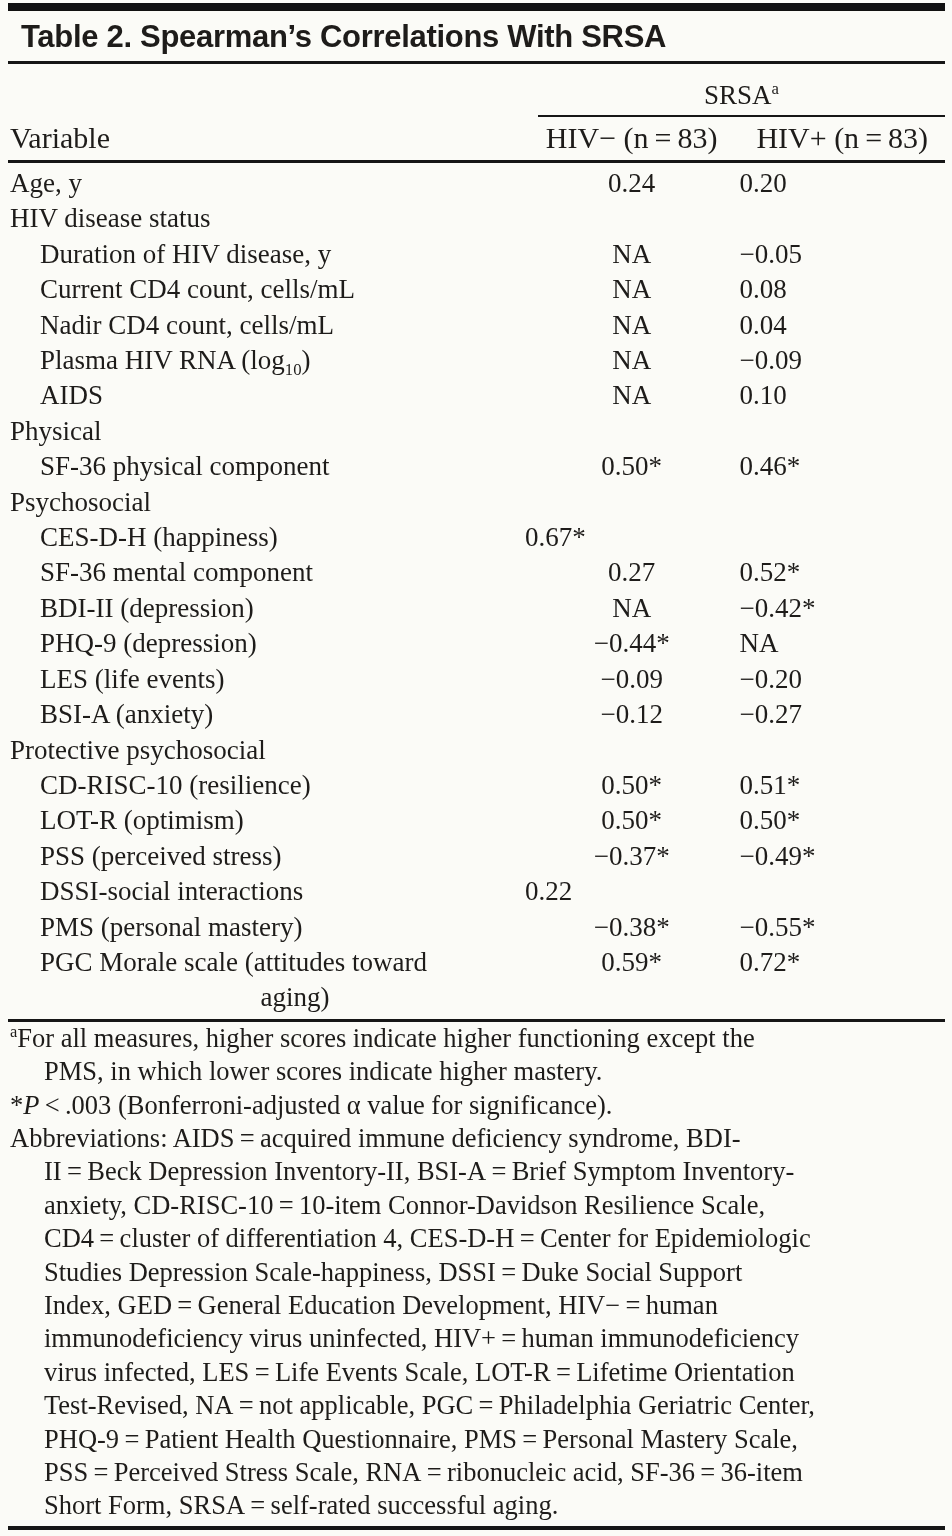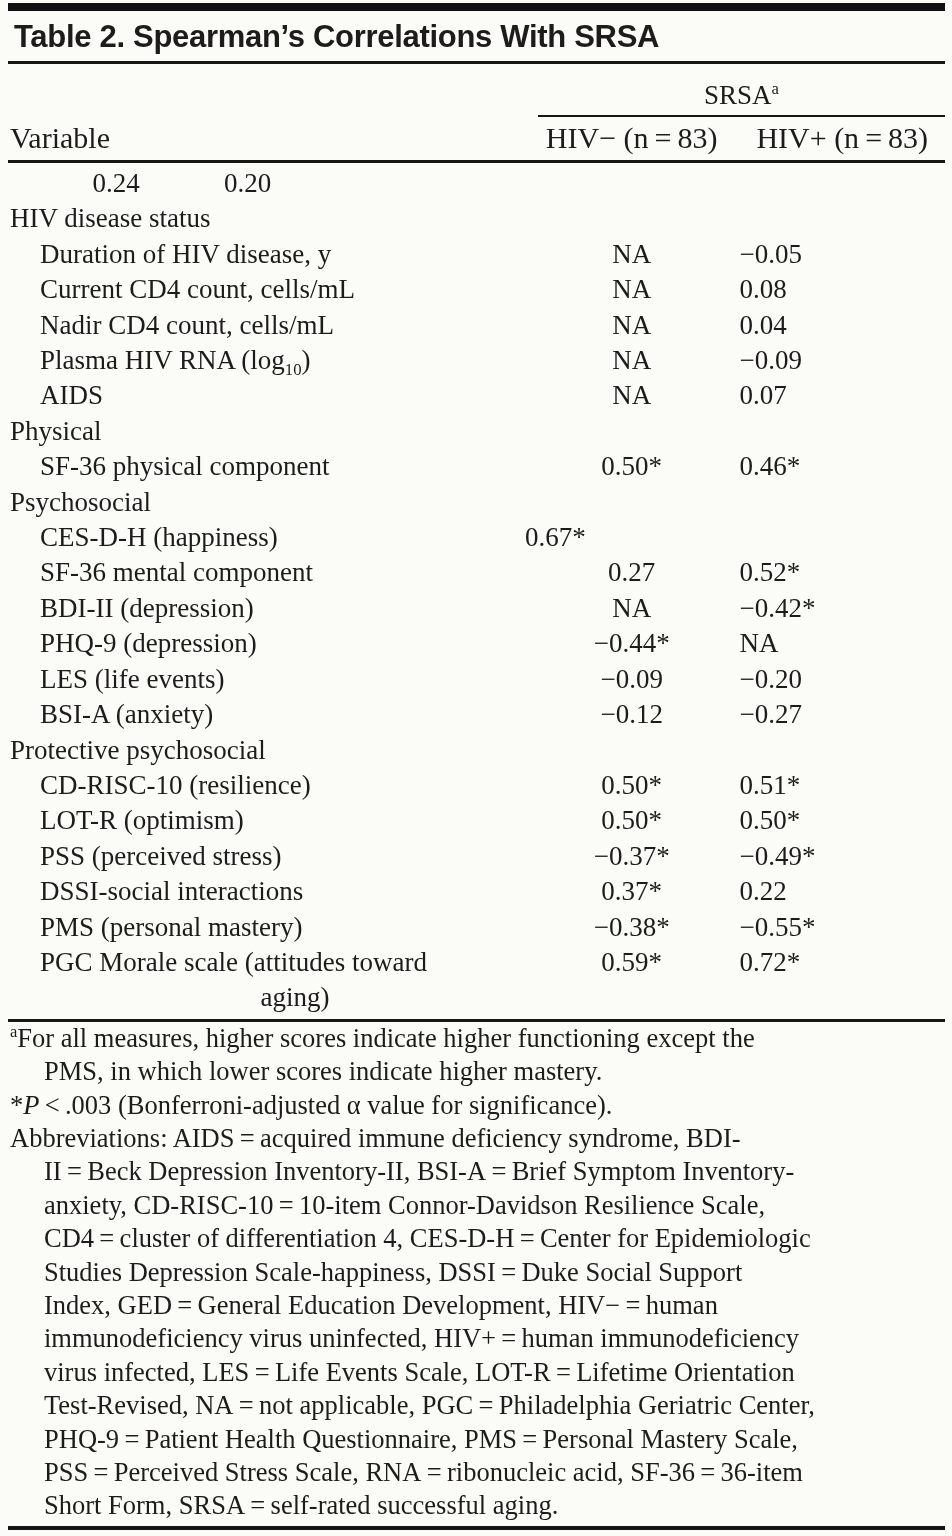--- a/index.html
+++ b/index.html
@@ -15,21 +15,21 @@
   .sheet { padding: 3px 7px 0 8px; }
 
   .topbar { height: 8px; background: #111; }
 
   .title {
     font-family: "Liberation Sans", "DejaVu Sans", sans-serif;
     font-weight: 700;
     font-size: 31px;
     line-height: 40px;
     letter-spacing: -0.3px;
-    margin: 6px 0 4px 6px;
+    margin: 6px 0 4px 13px;
   }
   .title-rule { border-top: 3px solid #161616; }
 
   .spanner-row { display: flex; padding-top: 16px; }
   .spanner-spacer { width: 515px; }
   .spanner-cell { width: 422px; }
   .spanner-inner {
     margin-left: 15px;
     text-align: center;
     font-size: 27px;
@@ -82,20 +82,21 @@
 
   <div class="cols-row">
     <div class="col-variable">Variable</div>
     <div class="col-1">HIV− (n = 83)</div>
     <div class="col-2">HIV+ (n = 83)</div>
   </div>
   <div class="head-rule"></div>
 
   <div class="tbody">
       <div class="row">
+        <div class="cell label"><span>Age, y</span></div>
         <div class="cell val1">0.24</div>
         <div class="cell val2">0.20</div>
       </div>
       <div class="row">
         <div class="cell label"><span>HIV disease status</span></div>
         <div class="cell val1"></div>
         <div class="cell val2"></div>
       </div>
       <div class="row">
         <div class="cell label sub"><span>Duration of HIV disease, y</span></div>
@@ -113,21 +114,21 @@
         <div class="cell val2">0.04</div>
       </div>
       <div class="row">
         <div class="cell label sub"><span>Plasma HIV RNA (log</span><sub>10</sub><span>)</span></div>
         <div class="cell val1">NA</div>
         <div class="cell val2">−0.09</div>
       </div>
       <div class="row">
         <div class="cell label sub"><span>AIDS</span></div>
         <div class="cell val1">NA</div>
-        <div class="cell val2">0.07</div>
+        <div class="cell val2">0.10</div>
       </div>
       <div class="row">
         <div class="cell label"><span>Physical</span></div>
         <div class="cell val1"></div>
         <div class="cell val2"></div>
       </div>
       <div class="row">
         <div class="cell label sub"><span>SF-36 physical component</span></div>
         <div class="cell val1">0.50*</div>
         <div class="cell val2">0.46*</div>
@@ -181,21 +182,20 @@
         <div class="cell val1">0.50*</div>
         <div class="cell val2">0.50*</div>
       </div>
       <div class="row">
         <div class="cell label sub"><span>PSS (perceived stress)</span></div>
         <div class="cell val1">−0.37*</div>
         <div class="cell val2">−0.49*</div>
       </div>
       <div class="row">
         <div class="cell label sub"><span>DSSI-social interactions</span></div>
-        <div class="cell val1">0.37*</div>
         <div class="cell val2">0.22</div>
       </div>
       <div class="row">
         <div class="cell label sub"><span>PMS (personal mastery)</span></div>
         <div class="cell val1">−0.38*</div>
         <div class="cell val2">−0.55*</div>
       </div>
       <div class="row">
         <div class="cell label sub"><span>PGC Morale scale (attitudes toward</span><div class="line2">aging)</div></div>
         <div class="cell val1">0.59*</div>

